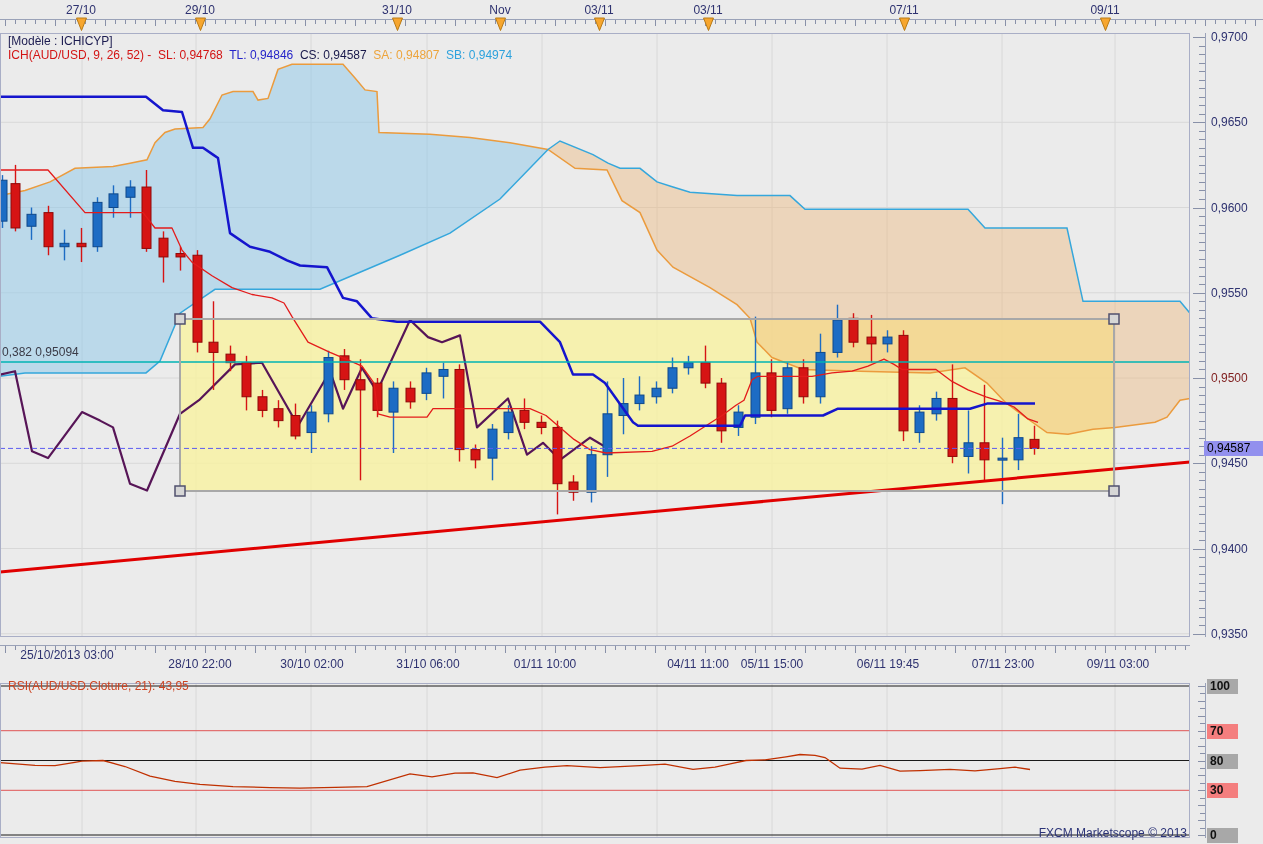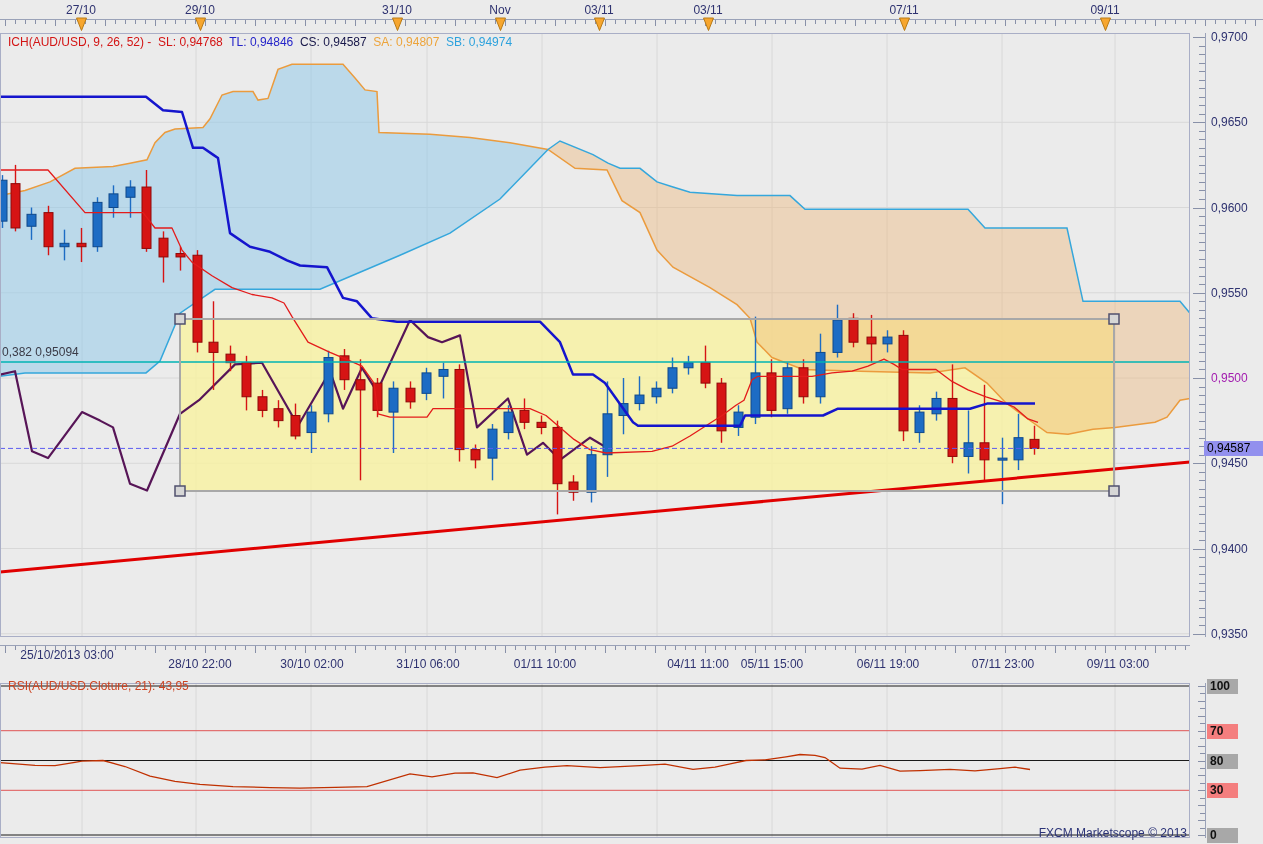--- a/index.html
+++ b/index.html
@@ -375,20 +375,21 @@
         <rect x="180" y="319" width="934" height="172" fill="none" stroke="#a8a8a8" stroke-width="2"></rect>
         <rect x="175" y="314" width="10" height="10" fill="#d6d6d6" stroke="#50506e" stroke-width="1.5"></rect>
         <rect x="1109" y="314" width="10" height="10" fill="#d6d6d6" stroke="#50506e" stroke-width="1.5"></rect>
         <rect x="175" y="486" width="10" height="10" fill="#d6d6d6" stroke="#50506e" stroke-width="1.5"></rect>
         <rect x="1109" y="486" width="10" height="10" fill="#d6d6d6" stroke="#50506e" stroke-width="1.5"></rect>
         <rect x="0.5" y="33.5" width="1189" height="603" fill="none" stroke="#a9aec6" stroke-width="1"></rect>
       </svg>
   </div>
 
   <div id="legend">
+    <div class="l1">[Modèle : ICHICYP]</div>
     <div class="l2" id="legend-line2"><span style="color: rgb(211, 20, 20); white-space: pre;">ICH(AUD/USD, 9, 26, 52) -  </span><span style="color: rgb(211, 20, 20); white-space: pre;">SL: 0,94768  </span><span style="color: rgb(37, 36, 201); white-space: pre;">TL: 0,94846  </span><span style="color: rgb(24, 24, 74); white-space: pre;">CS: 0,94587  </span><span style="color: rgb(237, 164, 59); white-space: pre;">SA: 0,94807  </span><span style="color: rgb(45, 162, 221); white-space: pre;">SB: 0,94974</span></div>
   </div>
 
   <div id="fib-label">0,382 0,95094</div>
 
   <div id="right-axis">
       <div class="tick" style="left: 15px; top: 0px; height: 604px; background: rgb(154, 162, 184);"></div>
       <div class="htick" style="left: 3px; top: 4px; width: 12px;"></div>
       <div class="htick" style="left: 9px; top: 12.525px; width: 6px;"></div>
       <div class="htick" style="left: 9px; top: 21.05px; width: 6px;"></div>
@@ -457,21 +458,21 @@
       <div class="htick" style="left: 9px; top: 558.125px; width: 6px;"></div>
       <div class="htick" style="left: 9px; top: 566.65px; width: 6px;"></div>
       <div class="htick" style="left: 9px; top: 575.175px; width: 6px;"></div>
       <div class="htick" style="left: 9px; top: 583.7px; width: 6px;"></div>
       <div class="htick" style="left: 9px; top: 592.225px; width: 6px;"></div>
       <div class="htick" style="left: 3px; top: 600.75px; width: 12px;"></div>
       <div style="position: absolute; left: 21px; top: -3px; font-size: 12px; color: rgb(46, 50, 112);">0,9700</div>
       <div style="position: absolute; left: 21px; top: 82.25px; font-size: 12px; color: rgb(46, 50, 112);">0,9650</div>
       <div style="position: absolute; left: 21px; top: 167.5px; font-size: 12px; color: rgb(46, 50, 112);">0,9600</div>
       <div style="position: absolute; left: 21px; top: 252.75px; font-size: 12px; color: rgb(46, 50, 112);">0,9550</div>
-      <div style="position: absolute; left: 21px; top: 338px; font-size: 12px; color: #a21caf;">0,9500</div>
+      <div style="position: absolute; left: 21px; top: 338px; font-size: 12px; color: #7f1d1d;">0,9500</div>
       <div style="position: absolute; left: 21px; top: 423.25px; font-size: 12px; color: rgb(46, 50, 112);">0,9450</div>
       <div style="position: absolute; left: 21px; top: 508.5px; font-size: 12px; color: rgb(46, 50, 112);">0,9400</div>
       <div style="position: absolute; left: 21px; top: 593.75px; font-size: 12px; color: rgb(46, 50, 112);">0,9350</div>
     </div>
   <div id="cur-price">0,94587</div>
 
   <div id="bottom-axis">
       <div class="htick" style="left: 0px; top: 8px; width: 1190px; background: rgb(154, 162, 184);"></div>
       <div class="tick" style="left: 5px; top: 9px; height: 7px;"></div>
       <div class="tick" style="left: 15px; top: 9px; height: 4px;"></div>
@@ -592,21 +593,21 @@
       <div class="tick" style="left: 1165px; top: 9px; height: 4px;"></div>
       <div class="tick" style="left: 1175px; top: 9px; height: 4px;"></div>
       <div class="tick" style="left: 1185px; top: 9px; height: 4px;"></div>
       <div class="axlabel" style="left: 67px; top: 11px;">25/10/2013 03:00</div>
       <div class="axlabel" style="left: 200px; top: 20px;">28/10 22:00</div>
       <div class="axlabel" style="left: 312px; top: 20px;">30/10 02:00</div>
       <div class="axlabel" style="left: 428px; top: 20px;">31/10 06:00</div>
       <div class="axlabel" style="left: 545px; top: 20px;">01/11 10:00</div>
       <div class="axlabel" style="left: 658px; top: 20px; margin-left: 40px;">04/11 11:00</div>
       <div class="axlabel" style="left: 772px; top: 20px;">05/11 15:00</div>
-      <div class="axlabel" style="left: 888px; top: 20px;">06/11 19:00</div>
+      <div class="axlabel" style="left: 888px; top: 20px;">06/11 19:45</div>
       <div class="axlabel" style="left: 1003px; top: 20px;">07/11 23:00</div>
       <div class="axlabel" style="left: 1118px; top: 20px;">09/11 03:00</div>
     </div>
 
   <svg id="rsi-svg" width="1190" height="155" viewBox="0 683 1190 155" style="top:683px;">
       <g>
         <line x1="82" y1="683" x2="82" y2="838" stroke="#d8d8d8" stroke-width="1"></line>
         <line x1="196" y1="683" x2="196" y2="838" stroke="#d8d8d8" stroke-width="1"></line>
         <line x1="311" y1="683" x2="311" y2="838" stroke="#d8d8d8" stroke-width="1"></line>
         <line x1="427" y1="683" x2="427" y2="838" stroke="#d8d8d8" stroke-width="1"></line>

